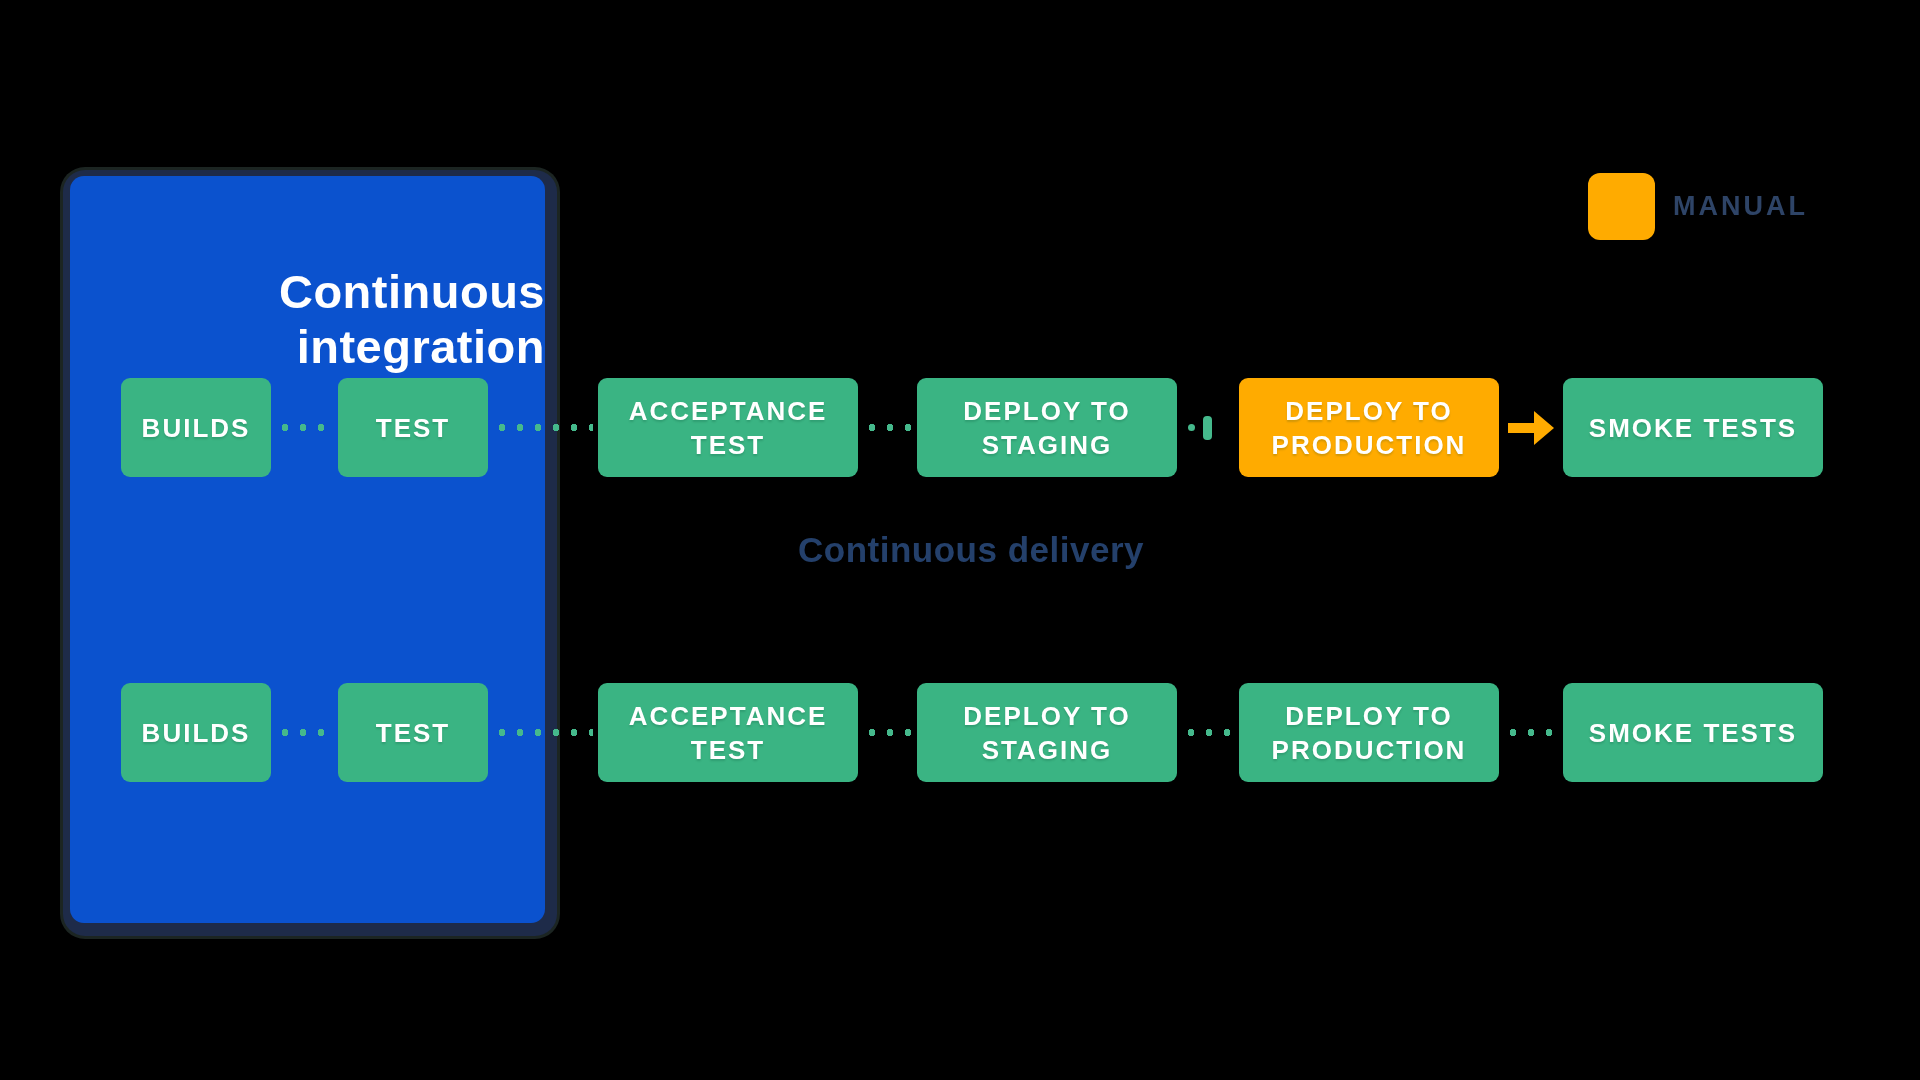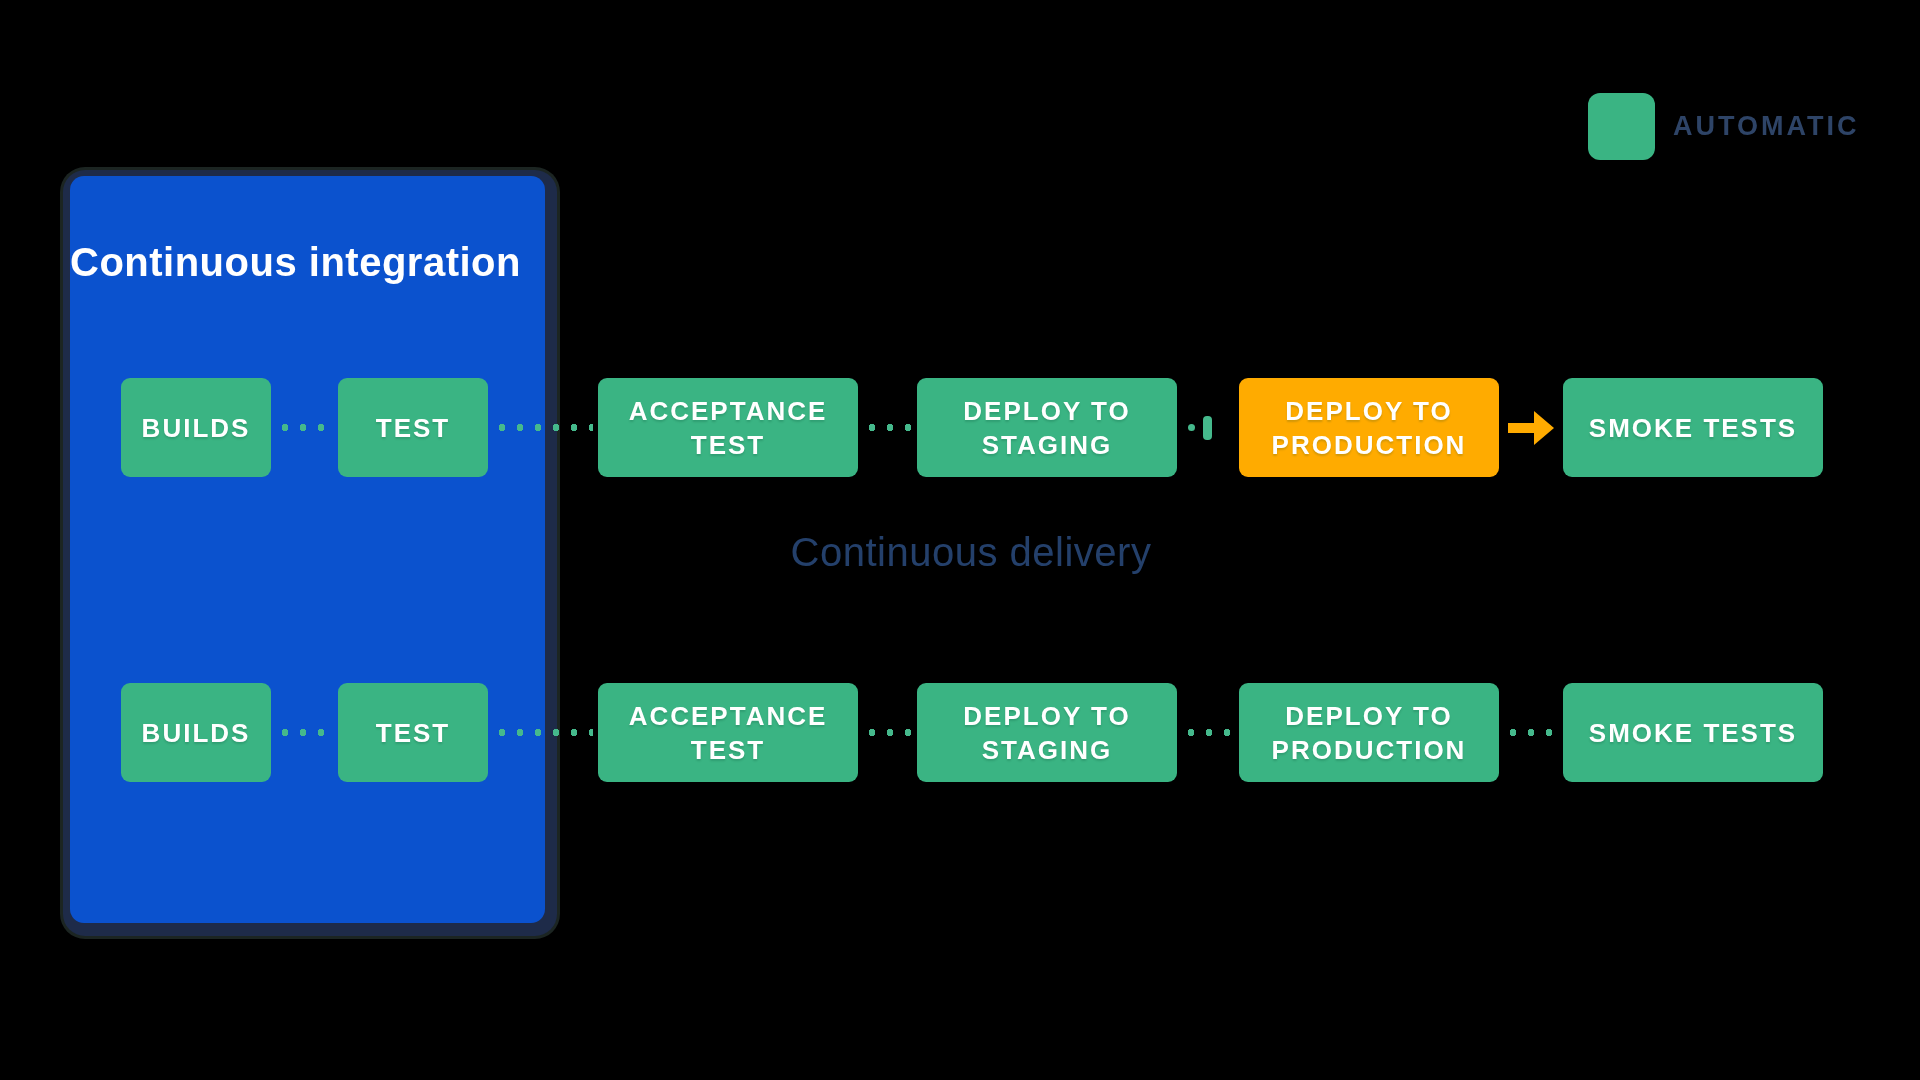--- a/index.html
+++ b/index.html
@@ -26,24 +26,24 @@
   }
   .ci-inner {
     position: absolute;
     left: 7px; top: 6px;
     width: 475px; height: 747px;
     background: var(--ci-blue, #0B52CE);
     border-radius: 14px;
   }
   .ci-title {
     position: absolute;
-    left: 0; right: 0; top: 64px;
-    text-align: left;
+    left: 0; right: 0; top: 88px;
+    text-align: right;
     color: var(--stage-text, #fff);
-    font-size: 40px;
+    font-size: 47px;
     font-weight: bold;
     letter-spacing: 0.5px;
   }
 
   
   .stage {
     position: absolute;
     display: flex;
     align-items: center;
     justify-content: center;
@@ -103,22 +103,22 @@
     border-bottom: 17px solid transparent;
     border-left: 20px solid var(--manual-orange, #FFAB00);
   }
 
   
   .flow-label {
     position: absolute;
     transform: translateX(-50%);
     white-space: nowrap;
     color: var(--label-navy, #24406B);
-    font-size: 40px;
-    font-weight: normal;
+    font-size: 35px;
+    font-weight: bold;
     letter-spacing: 0.5px;
   }
   #flow-label-delivery   { left: 971px; top: 530px; }
   #flow-label-deployment { left: 961px; top: 834px; }
 
   
   .legend-item {
     position: absolute;
     left: 1588px;
     height: 67px;
@@ -200,18 +200,18 @@
         <span>DEPLOY TO PRODUCTION</span>
       </div>
       <div class="dots" style="left: 1504px; top: 729px; width: 54px;"></div>
       <div class="stage automatic" style="left: 1563px; top: 683px; width: 260px; height: 99px;">
         <span>SMOKE TESTS</span>
       </div>
     </div>
 
   <div id="flow-label-delivery" class="flow-label">Continuous delivery</div>
 
-  <div id="legend-automatic" class="legend-item">
+  <div id="legend-manual" class="legend-item">
     <div class="legend-swatch"></div>
-    <div class="legend-label">AUTOMATIC</div>
+    <div class="legend-label">MANUAL</div>
   </div>
 
 </div>
 
 </body></html>

